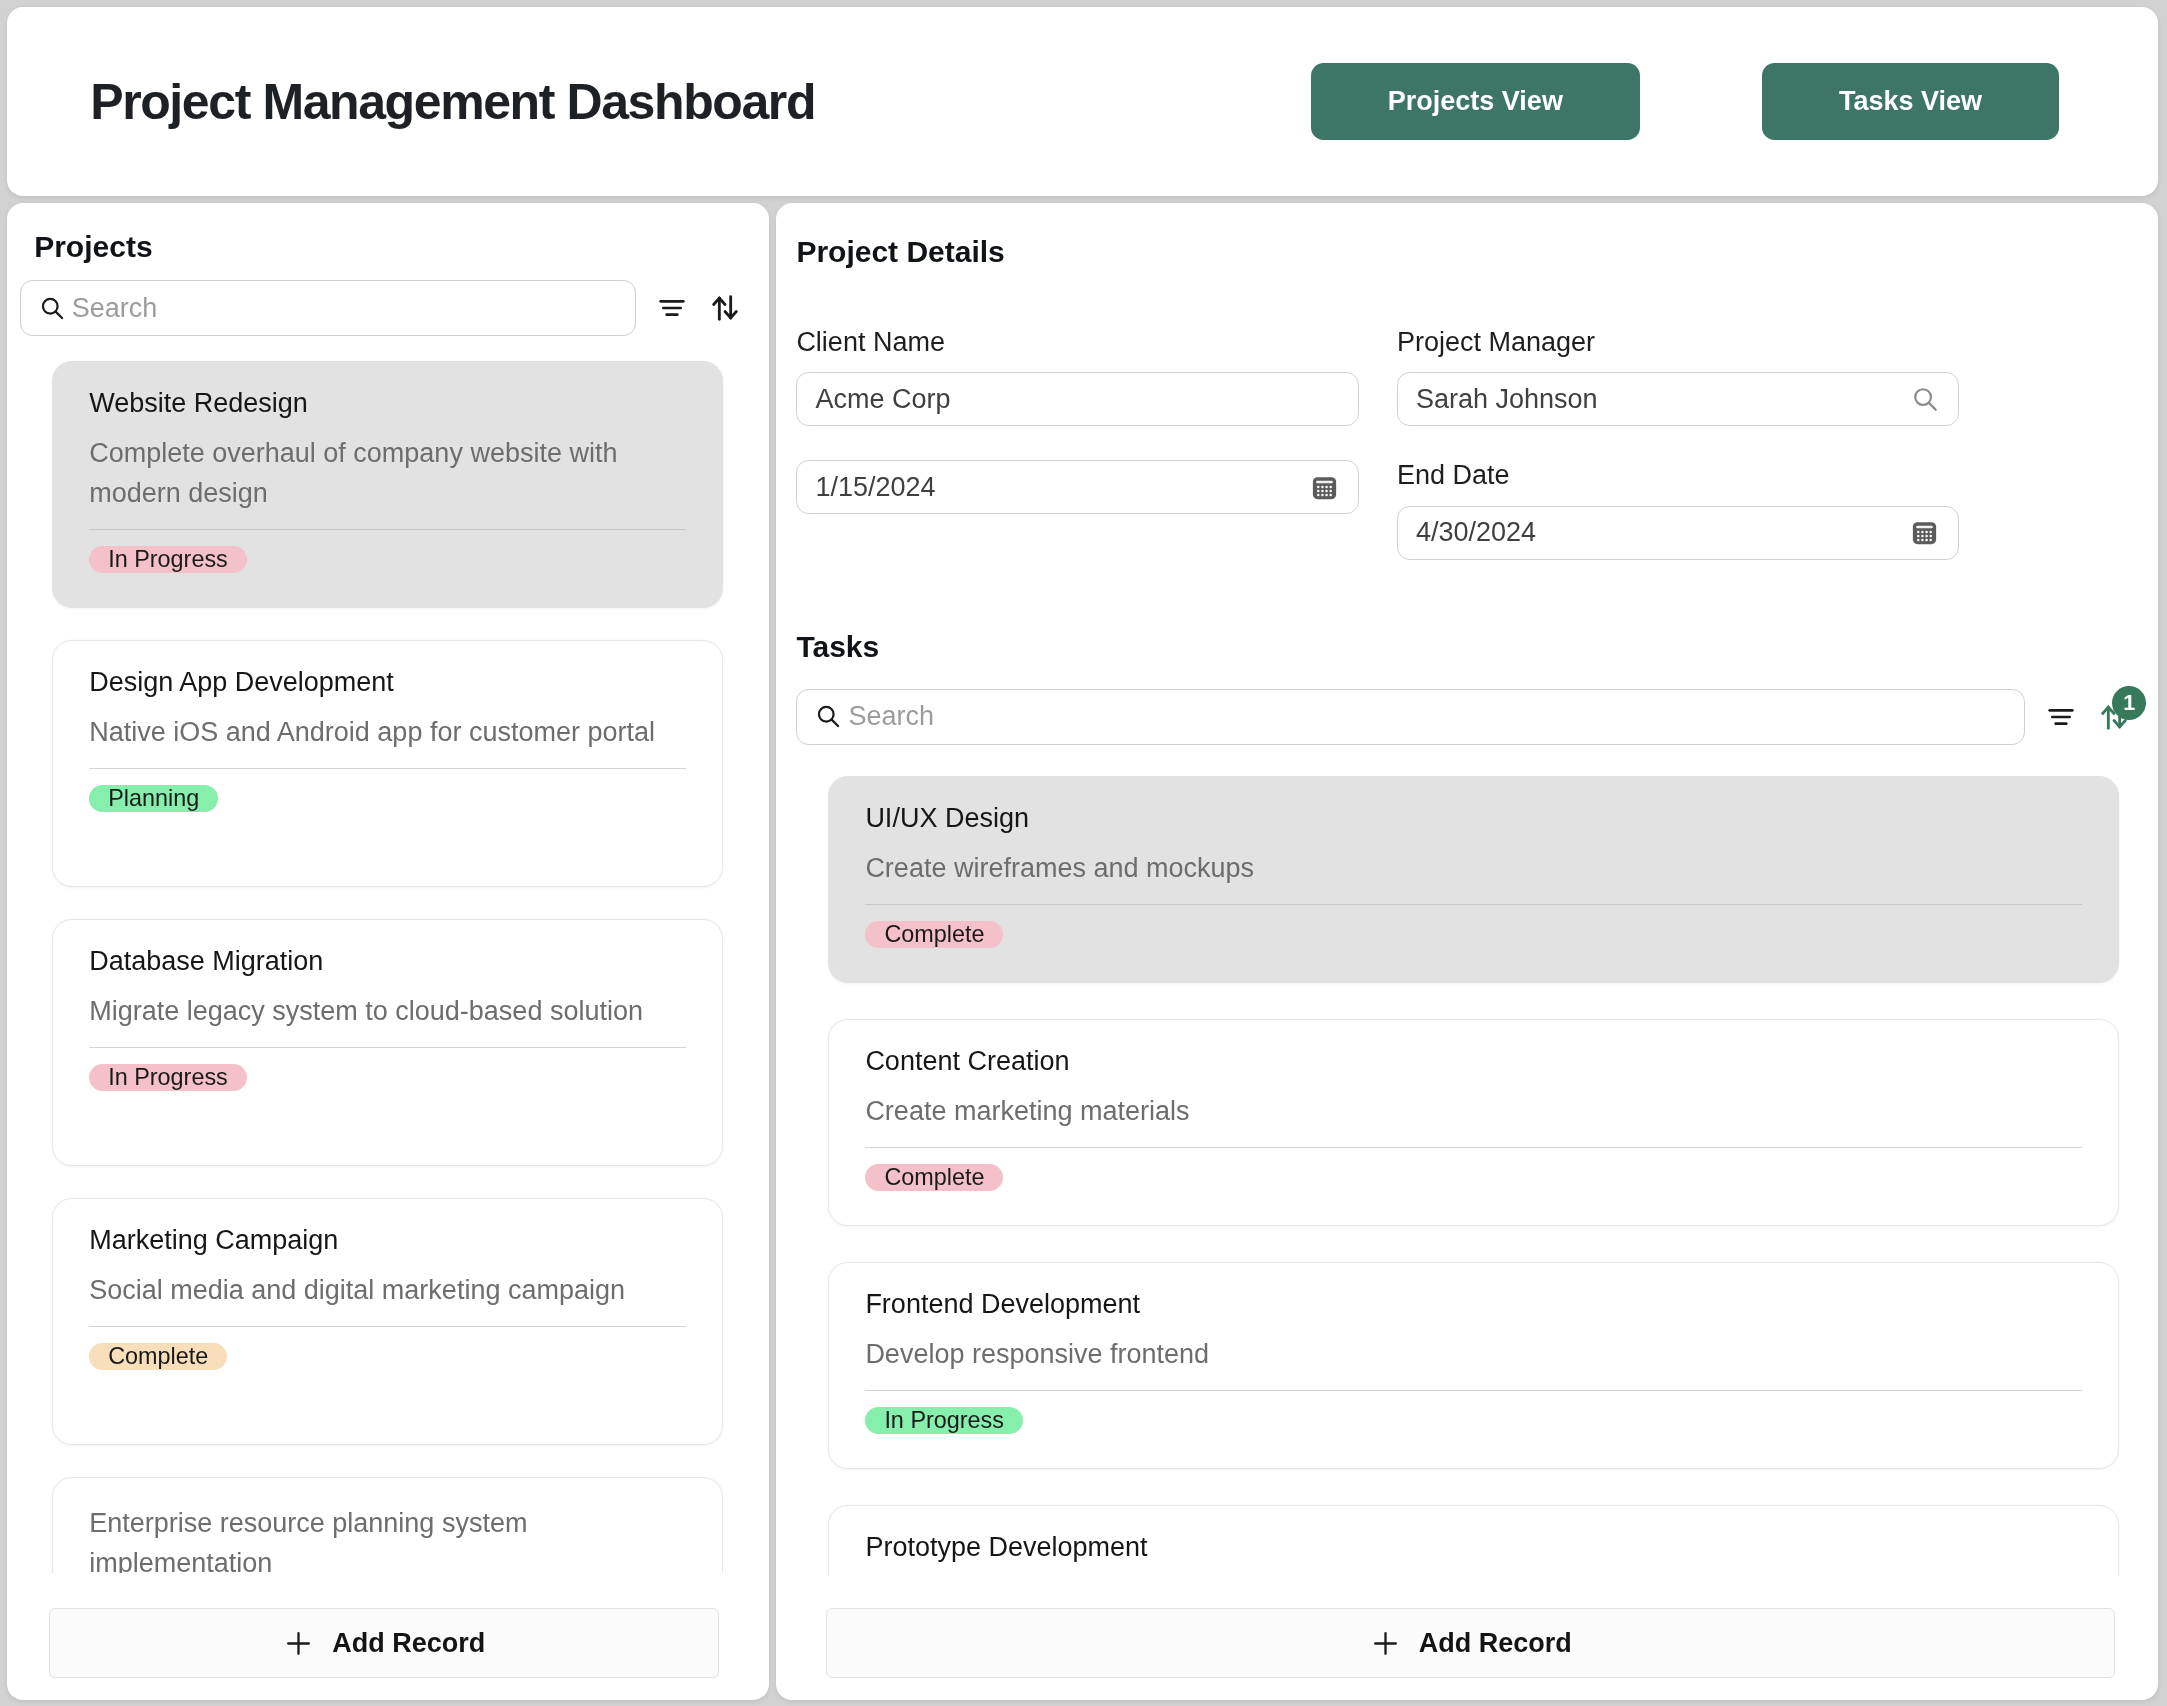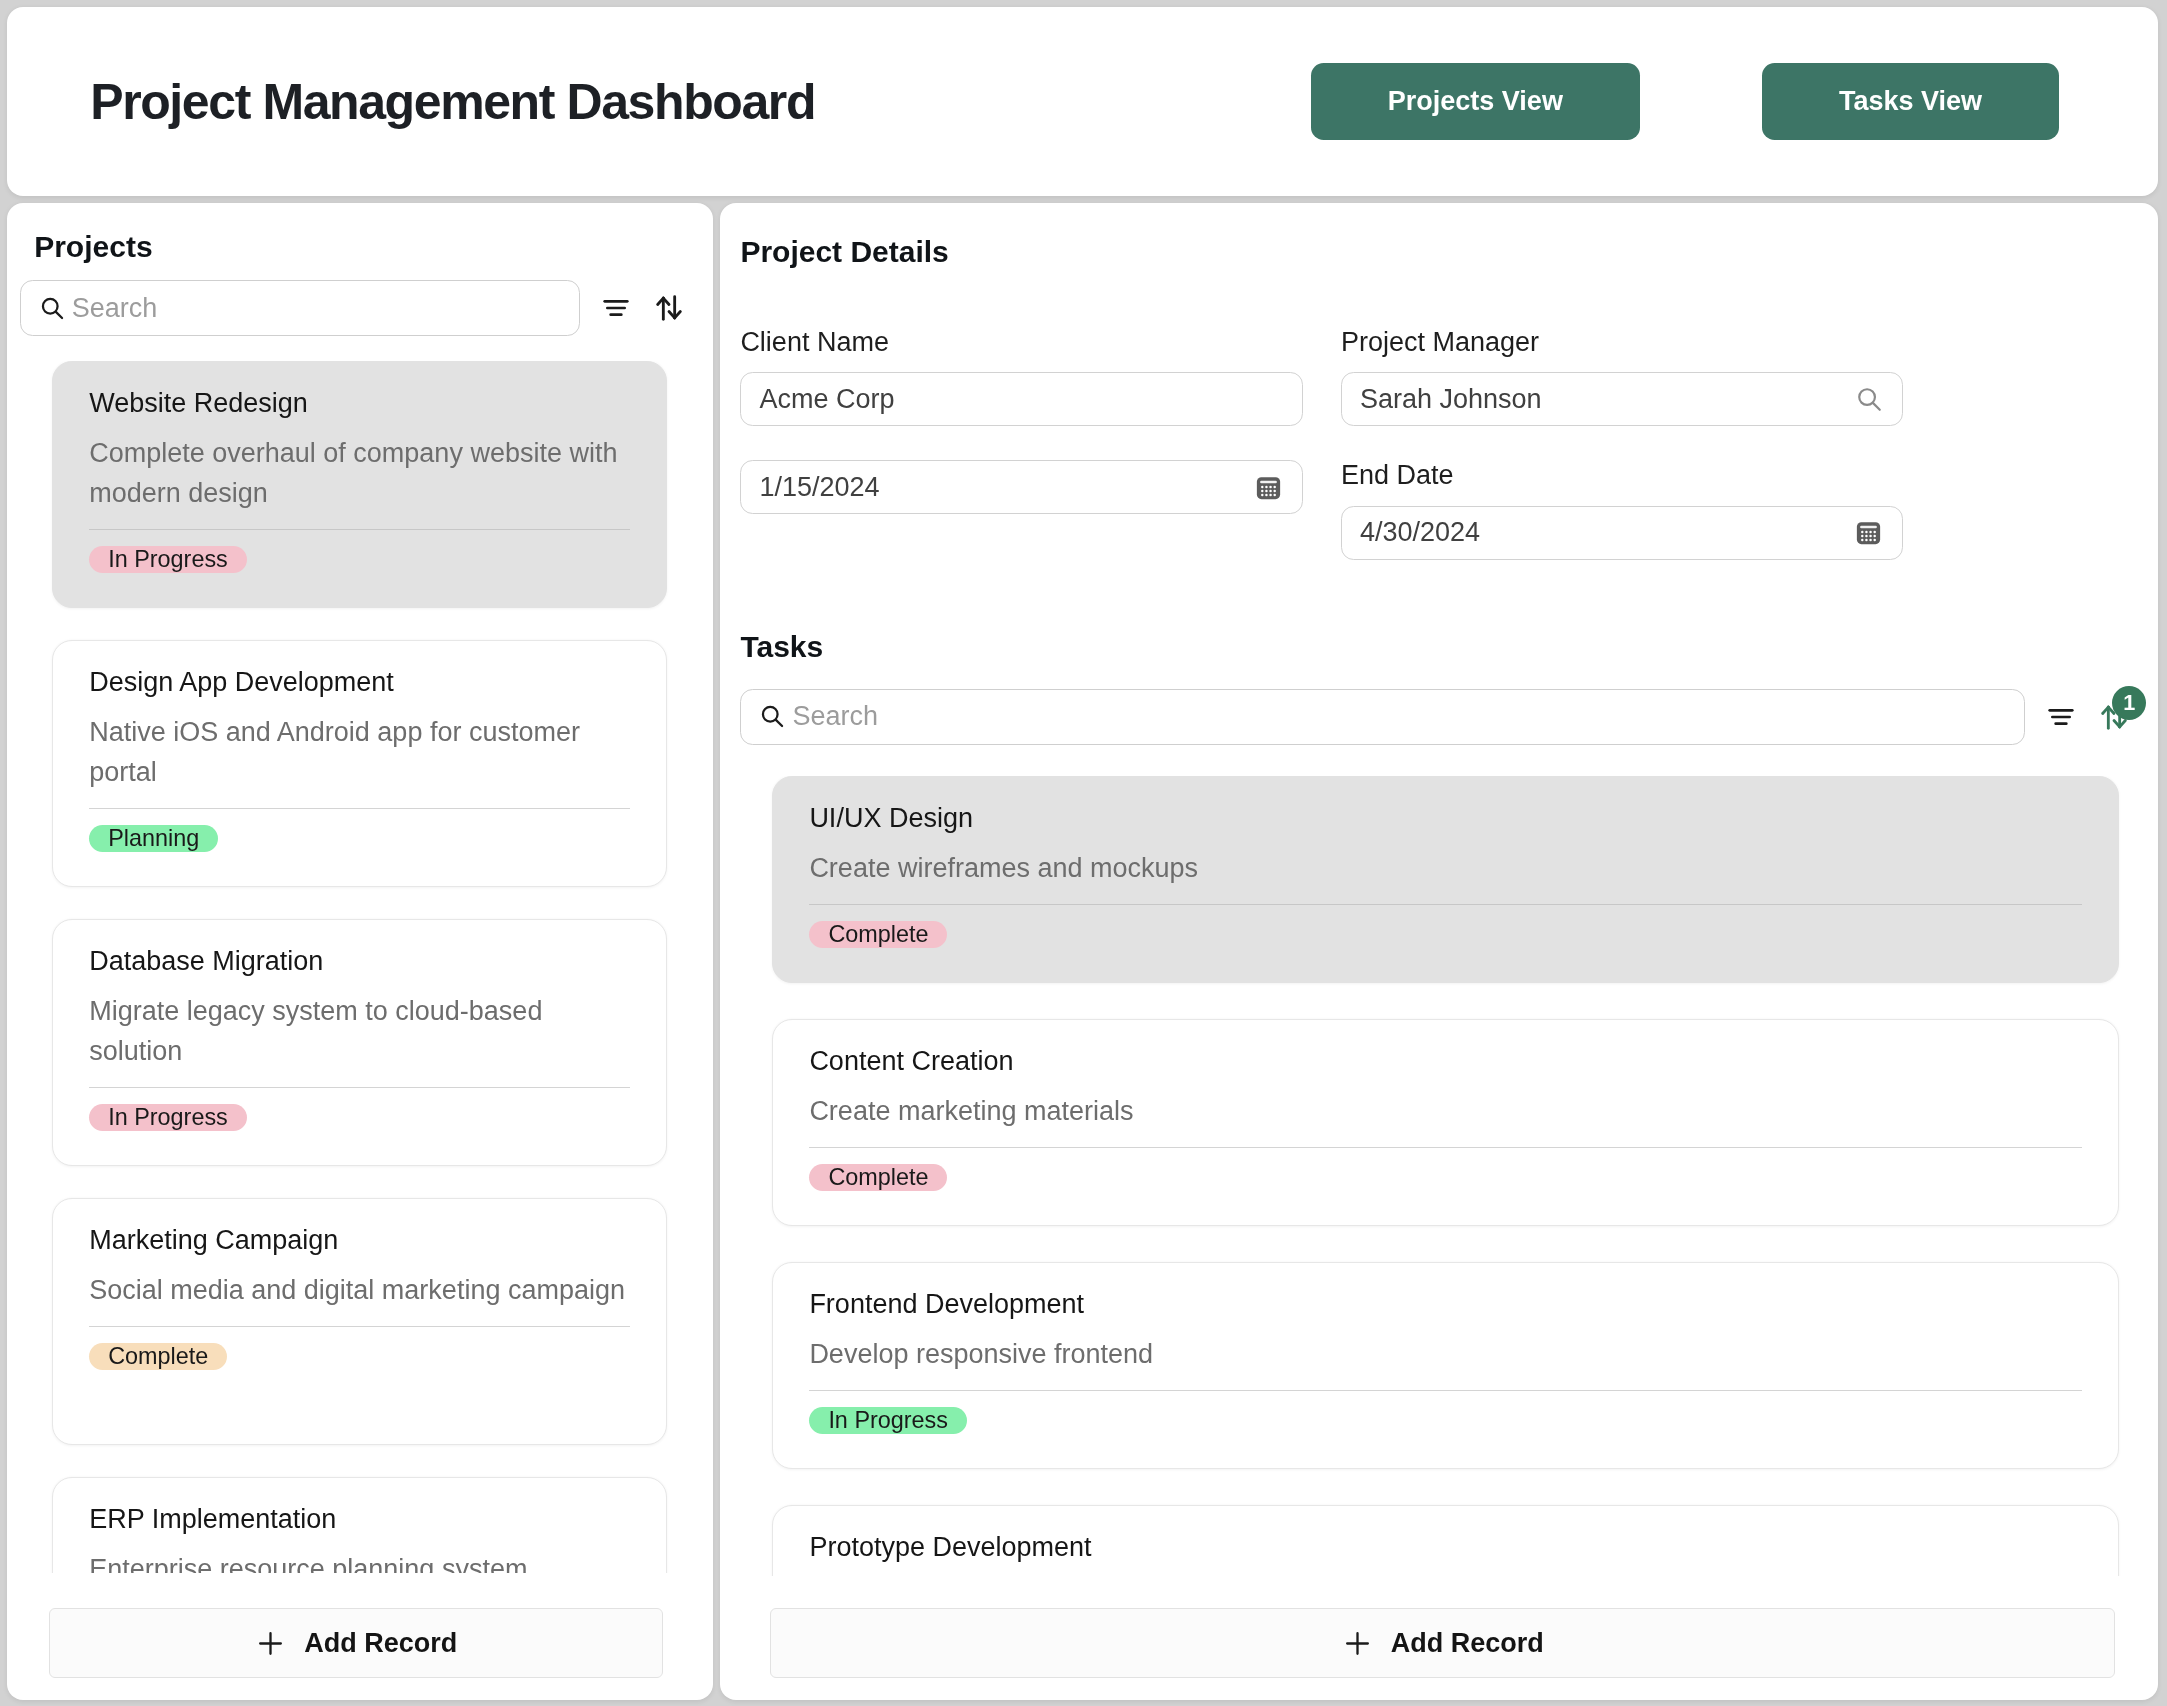--- a/index.html
+++ b/index.html
@@ -22,21 +22,21 @@
   .view-buttons { display:flex; gap:122px; }
   .view-btn {
     background:#3D7566; color:#fff; border:none; cursor:pointer;
     font-family:inherit; font-size:27px; font-weight:600;
     height:77px; padding:0 77px; border-radius:12.6px;
   }
 
   
   .content { position:absolute; left:7.2px; top:203px; right:9px; bottom:7.2px; display:flex; gap:7.2px; }
   .panel { display:flex; flex-direction:column; overflow:hidden; }
-  .projects-panel { width:706px; flex:none; }
+  .projects-panel { width:762px; flex:none; }
   .main-panel { flex:1; padding:0 27px 0 20px; }
 
   h2.section-heading { font-size:30px; font-weight:700; color:#101418; }
 
   
   .search-row { display:flex; align-items:center; gap:20px; }
   .search-box {
     flex:1; display:flex; align-items:center; gap:6px;
     height:56px; border:1.4px solid #cfcfcf; border-radius:12.6px;
     padding:0 18px; background:#fff;
@@ -187,21 +187,20 @@
       </div>
 
       <div class="record-card">
         <div class="rc-title">Marketing Campaign</div>
         <div class="rc-desc">Social media and digital marketing campaign</div>
         <hr class="rc-divider">
         <span class="status-badge badge-orange">Complete</span>
       </div>
 
       <div class="record-card">
-        <div class="rc-title">ERP Implementation</div>
         <div class="rc-desc">Enterprise resource planning system implementation</div>
       </div>
 
     </div>
 
     <button class="add-record-btn">
       <span style="display:flex;">
         <svg width="31" height="31" viewBox="0 0 24 24">
             <path d="M12 4v16M4 12h16" stroke="#1b1b1b" stroke-width="1.8" stroke-linecap="round"></path>
           </svg>

